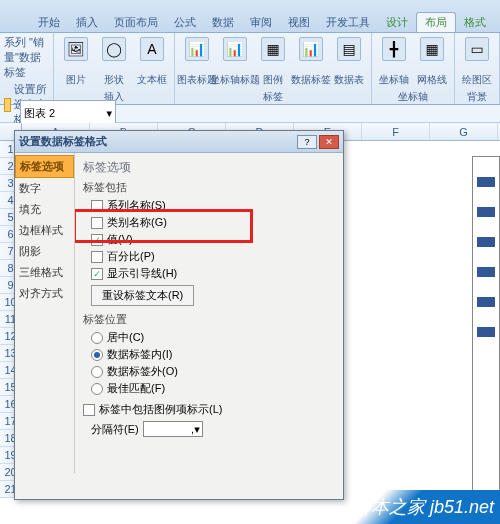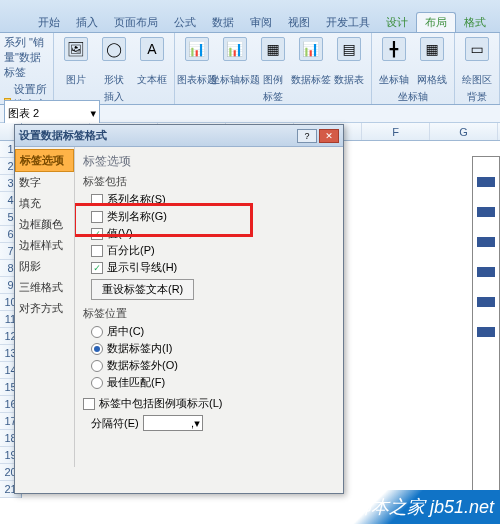--- a/index.html
+++ b/index.html
@@ -20,36 +20,36 @@
 .sel-row { display: flex; align-items: center; margin-bottom: 1px; }
 .sel-icon { width: 14px; height: 14px; background: #ffcf66; border: 1px solid #d4a018; margin-right: 3px; }
 .sel-link { color: #3b5d8a; }
 .btns { display: flex; gap: 2px; }
 .rbtn { display: flex; flex-direction: column; align-items: center; width: 36px; padding: 2px; }
 .rbtn .ico { width: 24px; height: 24px; background: #dbe7f3; border: 1px solid #9cb9d7; border-radius: 2px; display:flex;align-items:center;justify-content:center;font-size:14px; }
 .rbtn .lbl { color: #3b5d8a; font-size: 10px; margin-top: 12px; white-space: nowrap; }
 
 
 .namebox-row { background: #eef4fb; height: 18px; display: flex; align-items: center; border-bottom: 1px solid #b8cde4; }
-.namebox { width: 96px; background: #fff; border: 1px solid #8faed0; height: 28px; margin-left: 4px; padding: 0 3px; display:flex;align-items:center;justify-content:space-between; }
+.namebox { width: 96px; background: #fff; border: 1px solid #8faed0; height: 28px; margin-left: 20px; padding: 0 3px; display:flex;align-items:center;justify-content:space-between; }
 
 
 .sheet { position: relative; background: #fff; height: 414px; }
 .colhdrs { display: flex; background: linear-gradient(#f5f9fd,#e3edf7); height: 18px; border-bottom: 1px solid #9fb8d4; }
 .rowhdr-col { width: 22px; border-right: 1px solid #9fb8d4; }
 .colhdr { width: 68px; text-align: center; border-right: 1px solid #d0dceb; color: #3b5d8a; line-height: 18px; }
 .rows { display: flex; }
 .rownums { display: flex; flex-direction: column; background: linear-gradient(90deg,#f5f9fd,#e3edf7); border-right: 1px solid #9fb8d4; width: 22px; }
 .rownum { height: 17px; border-bottom: 1px solid #d0dceb; text-align: center; color: #3b5d8a; line-height: 17px; }
 .gridcells { position: relative; flex: 1; }
 .chart-frame { position: absolute; right: 0; top: 15px; width: 28px; height: 340px; border: 1px solid #888; background: #fff; }
 .chart-frame .mk { margin: 20px 4px; height: 10px; background: #335695; }
 
 
-.dialog { position: absolute; left: 14px; top: 124px; width: 330px; height: 370px; background: #f2f2f0; border: 1px solid #6b7b8f; box-shadow: 2px 2px 6px rgba(0,0,0,.3); }
+.dialog { position: absolute; left: 14px; top: 130px; width: 330px; height: 370px; background: #f2f2f0; border: 1px solid #6b7b8f; box-shadow: 2px 2px 6px rgba(0,0,0,.3); }
 .dlg-title { background: linear-gradient(#dce7f3,#c1d4e9); height: 22px; display: flex; align-items: center; justify-content: space-between; padding: 0 4px; border-bottom: 1px solid #9ab2cf; }
 .dlg-title .txt { color: #2b4a74; font-weight: bold; }
 .winbtns { display: flex; gap: 2px; }
 .winbtn { width: 20px; height: 14px; border: 1px solid #7a92ae; background: #e5edf6; text-align: center; font-size: 9px; line-height: 12px; }
 .winbtn.close { background: #d45b47; color: #fff; border-color: #a63c2c; }
 .dlg-body { display: flex; height: 320px; }
 .catlist { width: 60px; border-right: 1px solid #ccc; background: #f2f2f0; padding-top: 2px; }
 .cat { padding: 3px 4px; color: #333; cursor: pointer; }
 .cat.active { background: #ffb347; color: #7a4b00; font-weight: bold; border: 1px solid #d48b1c; }
 .optpanel { flex: 1; padding: 6px 8px; overflow: hidden; }
@@ -227,21 +227,20 @@
     <div class="winbtns">
       <div class="winbtn">?</div>
       <div class="winbtn close">✕</div>
     </div>
   </div>
   <div class="dlg-body">
     <div class="catlist">
       <div class="cat active">标签选项</div>
       <div class="cat">数字</div>
       <div class="cat">填充</div>
-      <div class="cat">边框颜色</div>
       <div class="cat">边框样式</div>
       <div class="cat">阴影</div>
       <div class="cat">三维格式</div>
       <div class="cat">对齐方式</div>
     </div>
     <div class="optpanel" style="position:relative">
       <h3>标签选项</h3>
       <div class="subhdr">标签包括</div>
       <div class="chk-row">
           <span class="chk"></span>

